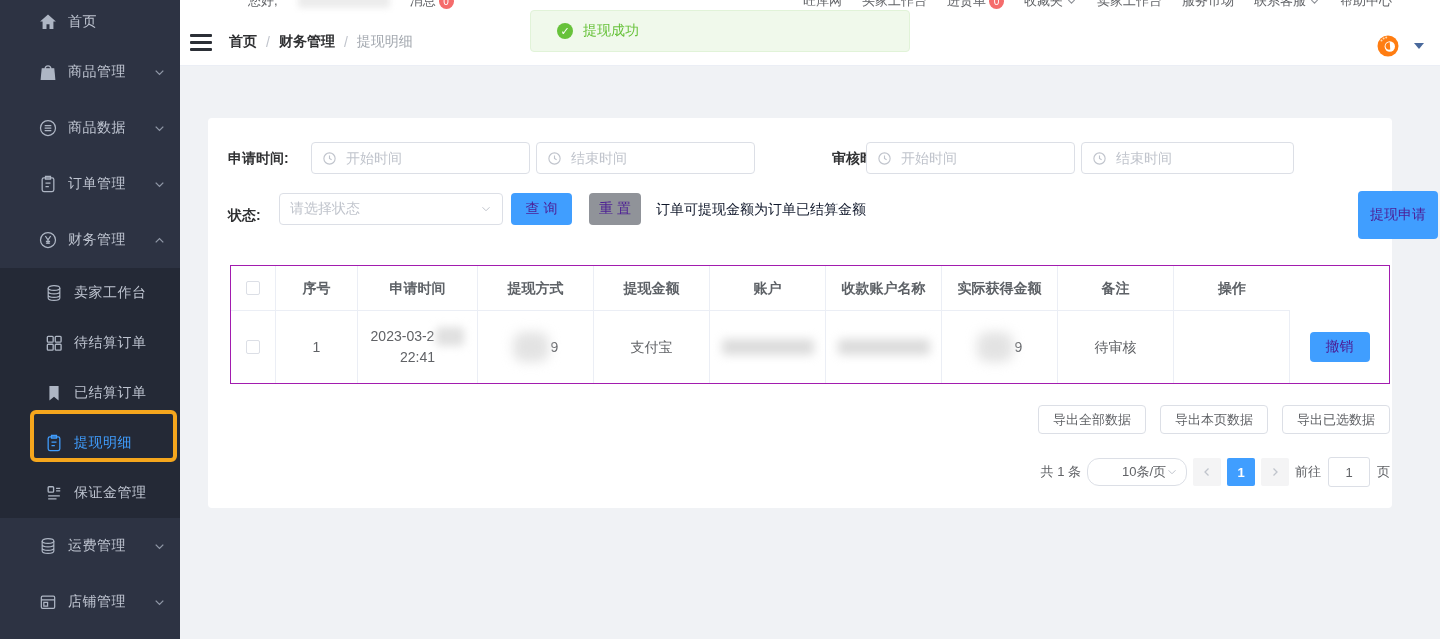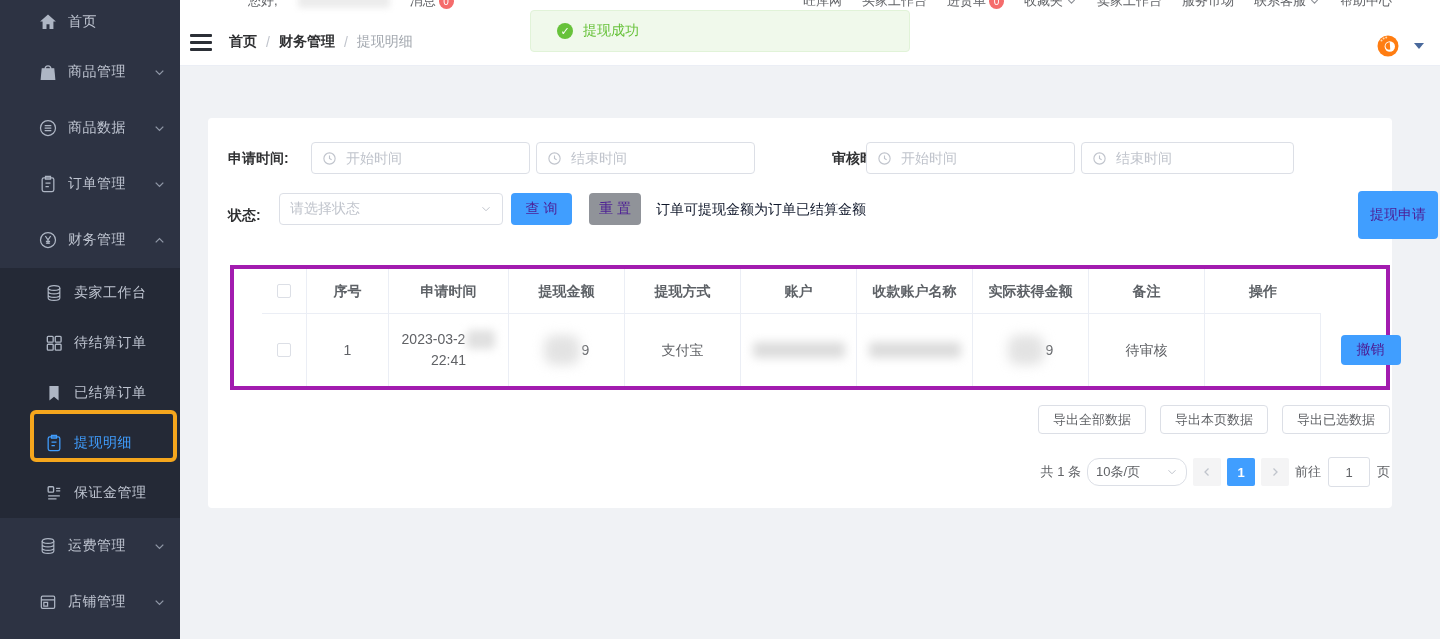--- a/index.html
+++ b/index.html
@@ -71,37 +71,37 @@
   .select-box{height:32px;border:1px solid #dcdfe6;border-radius:4px;background:#fff;display:flex;align-items:center;justify-content:space-between;padding:0 10px;box-sizing:border-box;color:#c0c4cc;cursor:pointer;}
   .sel-chev{width:12px;height:12px;color:#c0c4cc;}
   .sel-chev svg{width:12px;height:12px;}
 
   .btn{display:flex;align-items:center;justify-content:center;border:none;border-radius:4px;color:#4c1d95;font-size:14px;font-family:inherit;cursor:pointer;box-sizing:border-box;}
   .btn-primary{background:#409eff;}
   .btn-gray{background:#909399;}
   .btn-outline{height:29px;padding:0 14px;background:#fff;border:1px solid #dcdfe6;border-radius:4px;color:#606266;font-size:13px;font-family:inherit;cursor:pointer;}
 
   
-  .table{position:absolute;left:22px;top:147px;width:1160px;border:4px solid #a21caf;box-sizing:border-box;padding-left:28px;}
+  .table{position:absolute;left:22px;top:147px;width:1160px;border:1px solid #a21caf;box-sizing:border-box;}
   .t-row{display:grid;grid-template-columns:45px 82px 120px 116px 116px 116px 116px 116px 116px 116px 99px;}
   .t-cell{border-right:1px solid #ebeef5;display:flex;flex-direction:column;align-items:center;justify-content:center;text-align:center;font-size:14px;color:#606266;line-height:1.5;}
   .t-cell:last-child{border-right:none;}
   .t-head .t-cell{height:44px;font-weight:700;color:#5d6166;border-bottom:1px solid #ebeef5;}
   .t-body .t-cell{height:72px;}
   .cb{width:14px;height:14px;border:1px solid #dcdfe6;border-radius:2px;background:#fff;box-sizing:border-box;cursor:pointer;}
   .inline{display:flex;align-items:center;justify-content:center;gap:2px;}
   .blur-chip{display:inline-block;width:28px;height:19px;background:#e0e0e0;border-radius:4px;filter:blur(4px);}
   .blur-blob{display:inline-block;width:36px;height:30px;background:#e3e3e3;border-radius:10px;filter:blur(6px);}
   .blur-bar{display:inline-block;width:92px;height:16px;background:#dcdcdc;border-radius:3px;filter:blur(5px);}
   .btn-sm{width:60px;height:30px;}
 
   
   .export-row{position:absolute;top:287px;right:2px;display:flex;gap:14px;}
   .pager{position:absolute;top:339px;right:2px;display:flex;align-items:center;gap:6px;font-size:13px;color:#606266;}
-  .page-size{width:100px;height:28px;border:1px solid #dcdfe6;border-radius:12px;display:flex;align-items:center;justify-content:space-between;padding:0 8px;box-sizing:border-box;background:#fff;cursor:pointer;}
+  .page-size{width:100px;height:28px;border:1px solid #dcdfe6;border-radius:12px;display:flex;align-items:center;justify-content:flex-end;padding:0 8px;box-sizing:border-box;background:#fff;cursor:pointer;}
   .pg-btn{width:28px;height:28px;background:#f4f4f5;border-radius:2px;display:flex;align-items:center;justify-content:center;color:#c0c4cc;cursor:pointer;}
   .pg-btn svg{width:12px;height:12px;}
   .pg-cur{width:28px;height:28px;background:#409eff;color:#fff;border-radius:2px;display:flex;align-items:center;justify-content:center;font-weight:700;cursor:pointer;}
   .goto{display:flex;align-items:center;gap:7px;}
   .goto input{width:36px;height:26px;border:1px solid #dcdfe6;border-radius:3px;text-align:center;font-family:inherit;font-size:13px;color:#606266;outline:none;}
 </style>
 </head>
 <body>
 
 <aside class="sidebar">
@@ -392,22 +392,22 @@
   <span class="abs f-hint">订单可提现金额为订单已结算金额</span>
   <button class="abs btn btn-primary f-withdraw">提现申请</button>
 
   <div class="table">
     <div class="t-row t-head">
       <div class="t-cell">
           <span class="cb"></span>
         </div>
       <div class="t-cell">序号</div>
       <div class="t-cell">申请时间</div>
+      <div class="t-cell">提现方式</div>
       <div class="t-cell">提现金额</div>
-      <div class="t-cell">提现方式</div>
       <div class="t-cell">账户</div>
       <div class="t-cell">收款账户名称</div>
       <div class="t-cell">实际获得金额</div>
       <div class="t-cell">备注</div>
       <div class="t-cell">操作</div>
     </div>
     <div class="t-row t-body">
       <div class="t-cell">
           <span class="cb"></span>
         </div>

